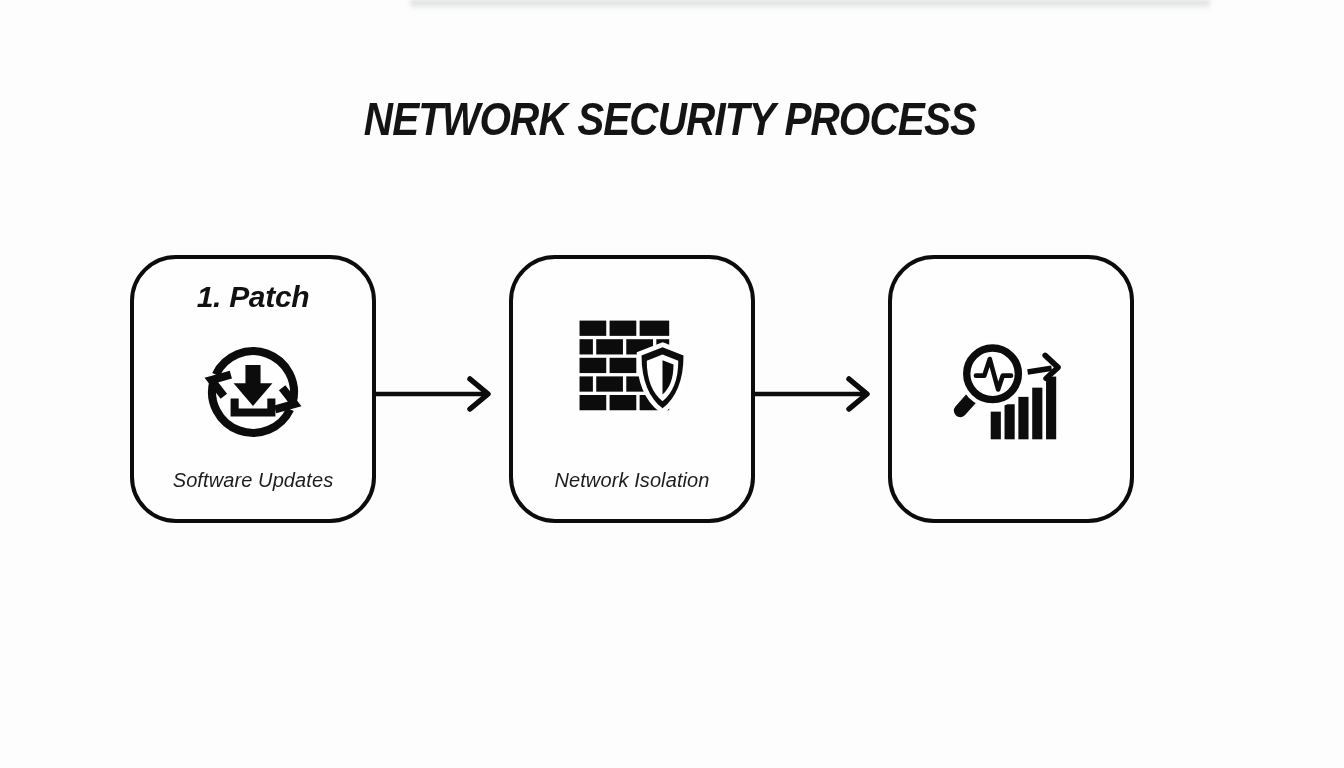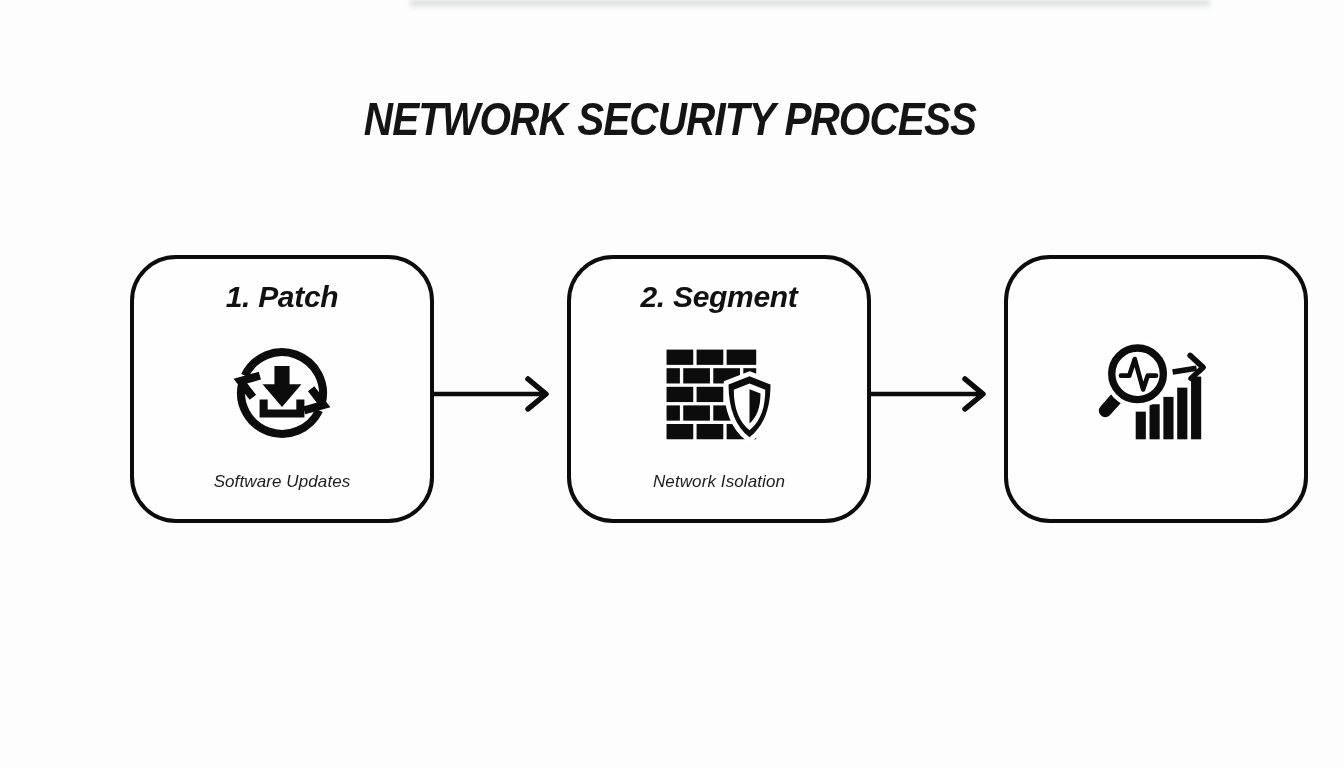--- a/index.html
+++ b/index.html
@@ -32,21 +32,21 @@
   }
 
   .flow-row {
     position: absolute;
     top: 255px; left: 130px;
     display: flex;
     align-items: stretch;
   }
 
   .step-box {
-    width: 304px; height: 268px;
+    width: 246px; height: 268px;
     background: #fefefe;
     border: 4px solid #0c0c0c;
     border-radius: 46px;
     display: flex;
     flex-direction: column;
     align-items: center;
   }
   .step-heading {
     margin-top: 21px;
     font-size: 30px;
@@ -56,21 +56,21 @@
   }
   .step-icon-wrap {
     flex: 1;
     display: flex;
     align-items: center;
     justify-content: center;
     width: 100%;
   }
   .step-caption {
     margin-bottom: 27px;
-    font-size: 17px;
+    font-size: 20px;
     font-weight: 400;
     color: #1d1d1d;
     letter-spacing: 0.1px;
   }
 
   .flow-arrow {
     width: 133px;
     display: flex;
     align-items: center;
     justify-content: flex-start;
@@ -108,21 +108,20 @@
     </div>
 
     <div class="flow-arrow">
       <svg width="133" height="44" viewBox="0 0 133 44">
         <line x1="0" y1="22" x2="110" y2="22" stroke="#0c0c0c" stroke-width="4.5"></line>
         <polyline points="94,7 112,22 94,37" fill="none" stroke="#0c0c0c" stroke-width="5.5" stroke-linecap="round" stroke-linejoin="round"></polyline>
       </svg>
     </div>
 
     <div class="step-box">
-      <div class="step-heading">2. Segment</div>
       <div class="step-icon-wrap">
         <svg width="124" height="110" viewBox="0 0 130 115">
 
           <g fill="#0c0c0c">
             <rect x="10" y="12" width="28" height="16"></rect> 
               <rect x="41.5" y="12" width="28" height="16"></rect> 
               <rect x="73" y="12" width="31" height="16"></rect>
             <rect x="10" y="31.5" width="14" height="16"></rect> 
               <rect x="27.5" y="31.5" width="28" height="16"></rect> 
               <rect x="59" y="31.5" width="28" height="16"></rect> 

